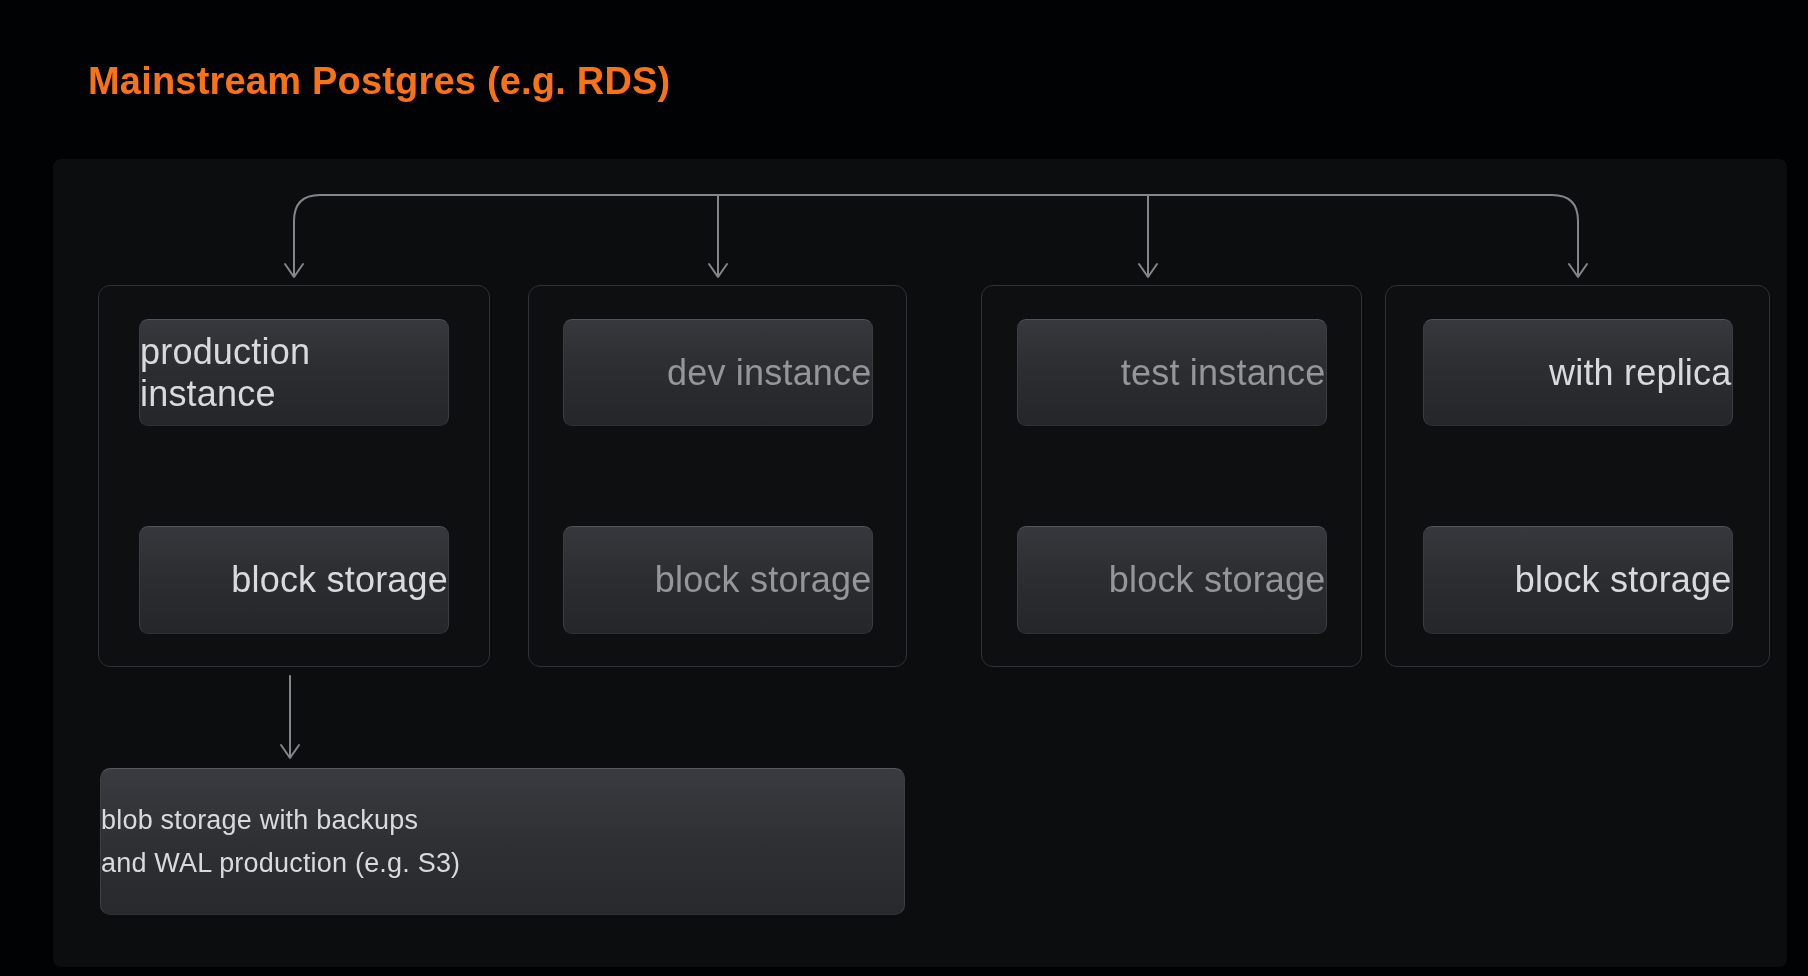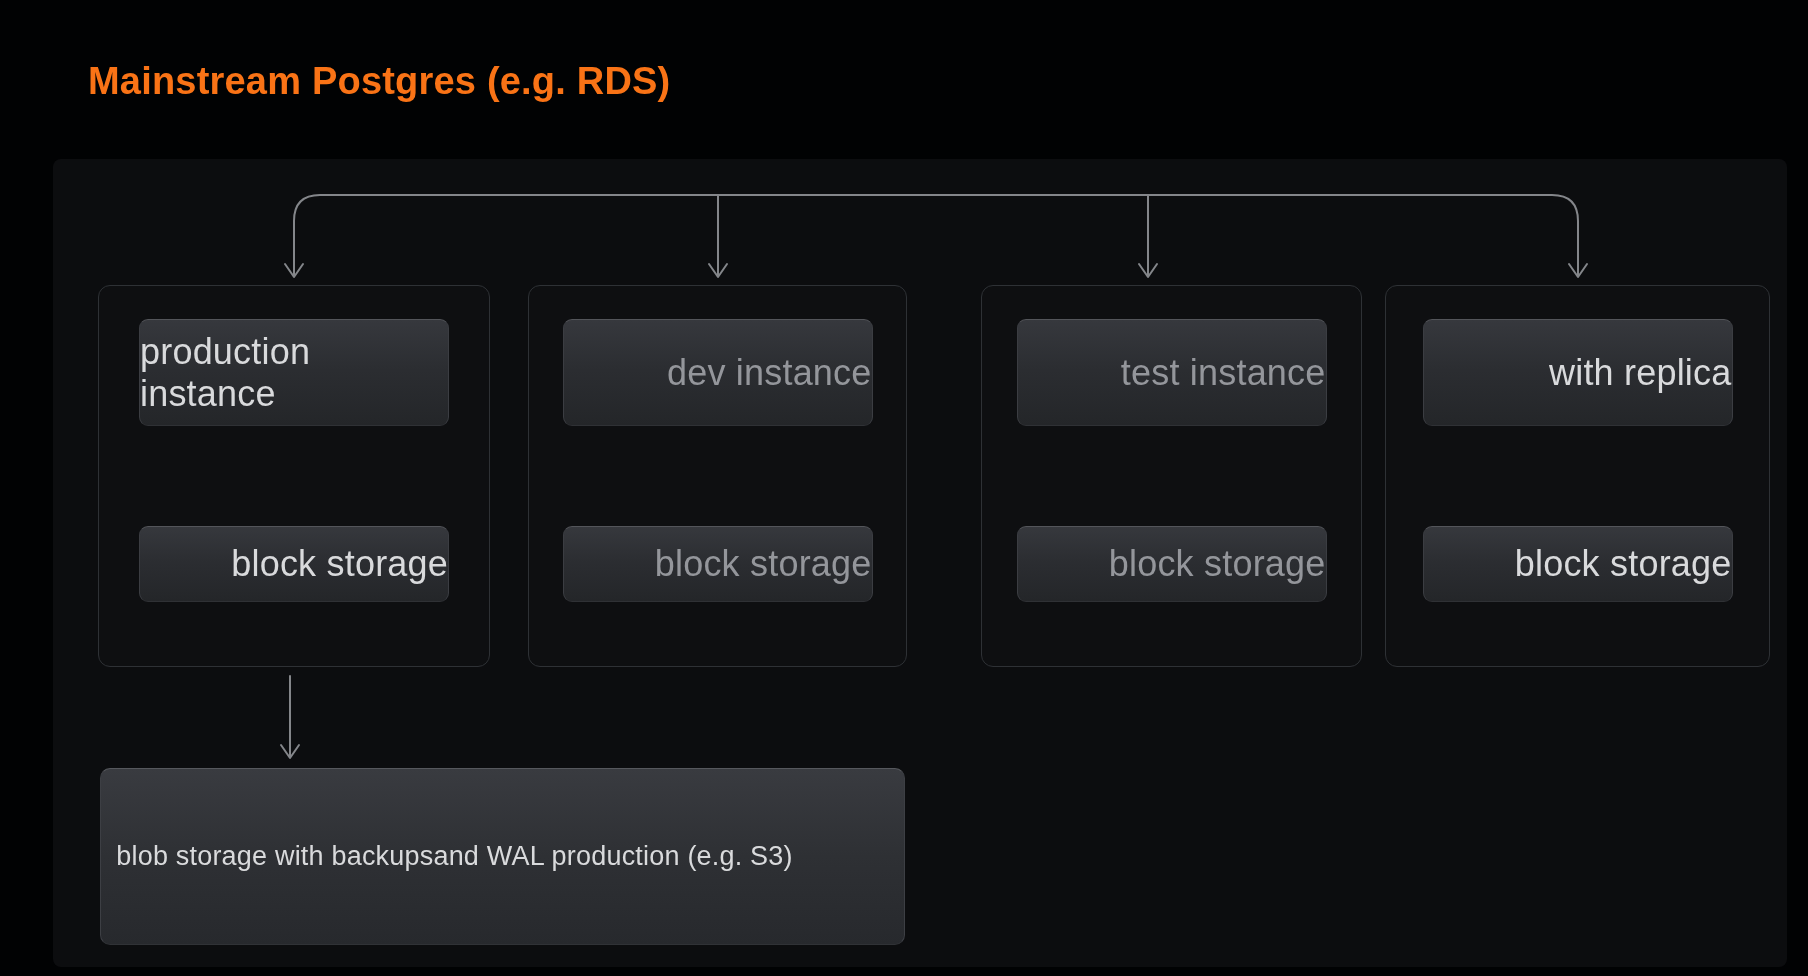--- a/index.html
+++ b/index.html
@@ -30,29 +30,29 @@
   .node{
     position:absolute;left:50%;transform:translateX(-50%);
     width:310px;height:107px;box-sizing:border-box;
     background:linear-gradient(180deg,#36383d 0%,#2b2d31 48%,#242629 100%);
     border:1px solid #3b3d42;border-top-color:#53555a;border-bottom-color:#2f3135;
     border-radius:9px;
     display:flex;align-items:center;justify-content:flex-end;
     font-size:36px;letter-spacing:.2px;
   }
   .node.top{top:33px;}
-  .node.bottom{top:240px;height:76px;}
+  .node.bottom{top:240px;height:108px;}
   .group.bright .node{color:#d9dadc;}
   .group.dim .node{color:#94969b;}
   .blob-node{
-    position:absolute;left:100px;top:768px;width:805px;height:177px;box-sizing:border-box;
+    position:absolute;left:100px;top:768px;width:805px;height:147px;box-sizing:border-box;
     background:linear-gradient(180deg,#393b40 0%,#2e3034 50%,#27292d 100%);
     border:1px solid #3d3f44;border-top-color:#56585d;border-bottom-color:#303236;
     border-radius:10px;
-    display:flex;flex-direction:row;align-items:center;justify-content:center;
+    display:flex;flex-direction:column;justify-content:center;
     padding-right:96px;
     color:#d9dadc;font-size:27px;line-height:43px;letter-spacing:.2px;
   }
 </style>
 </head>
 <body>
 
 <div id="stage">
 
   <div class="page-title">Mainstream Postgres (e.g. RDS)</div>

